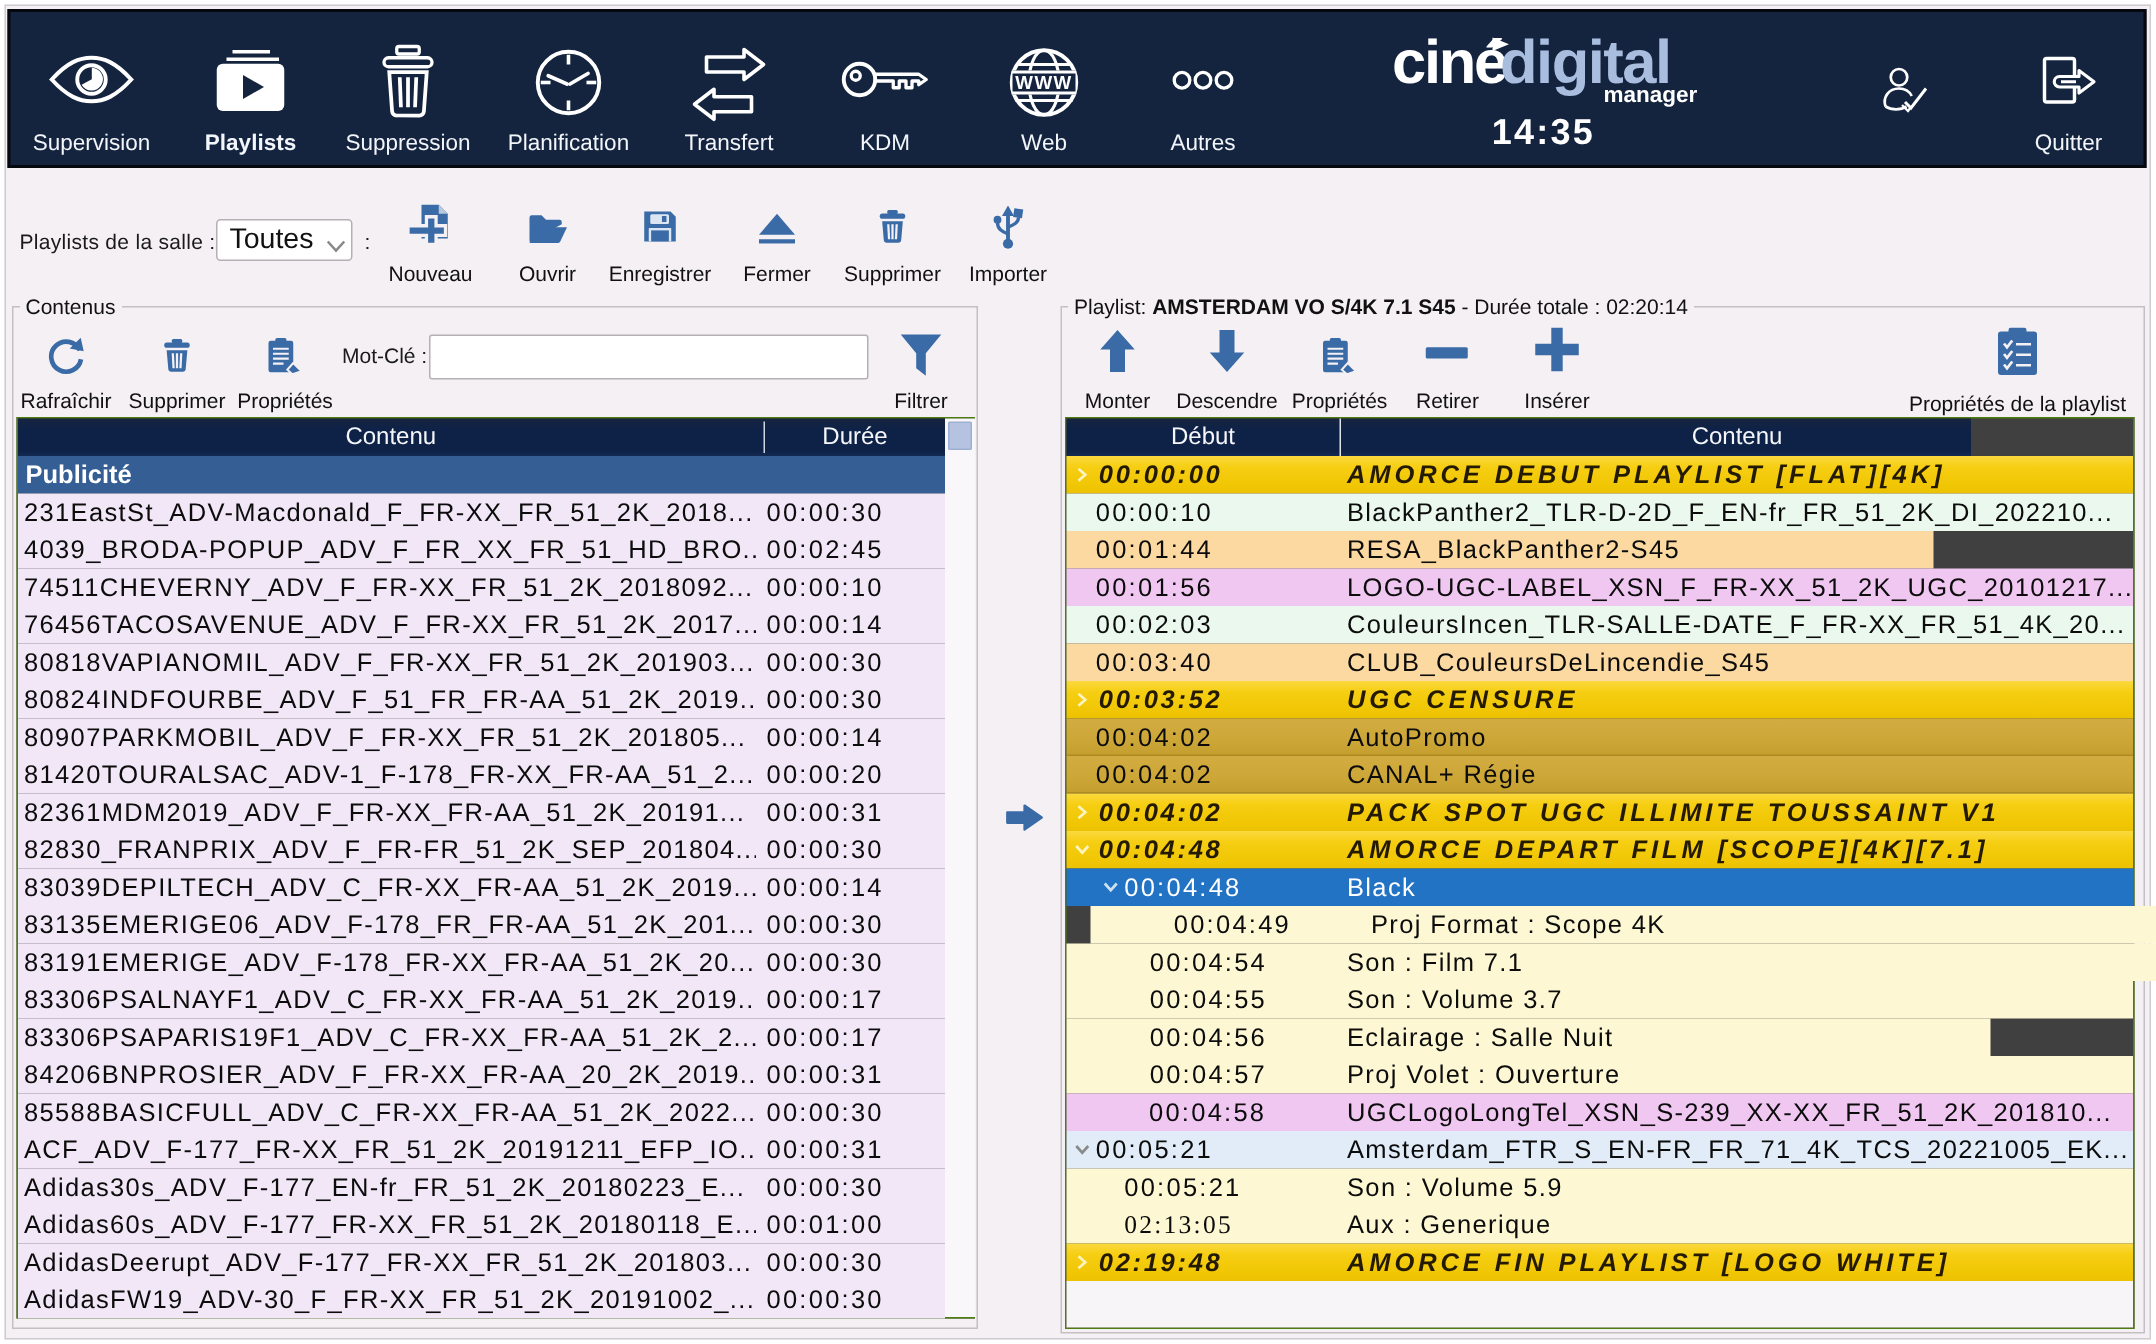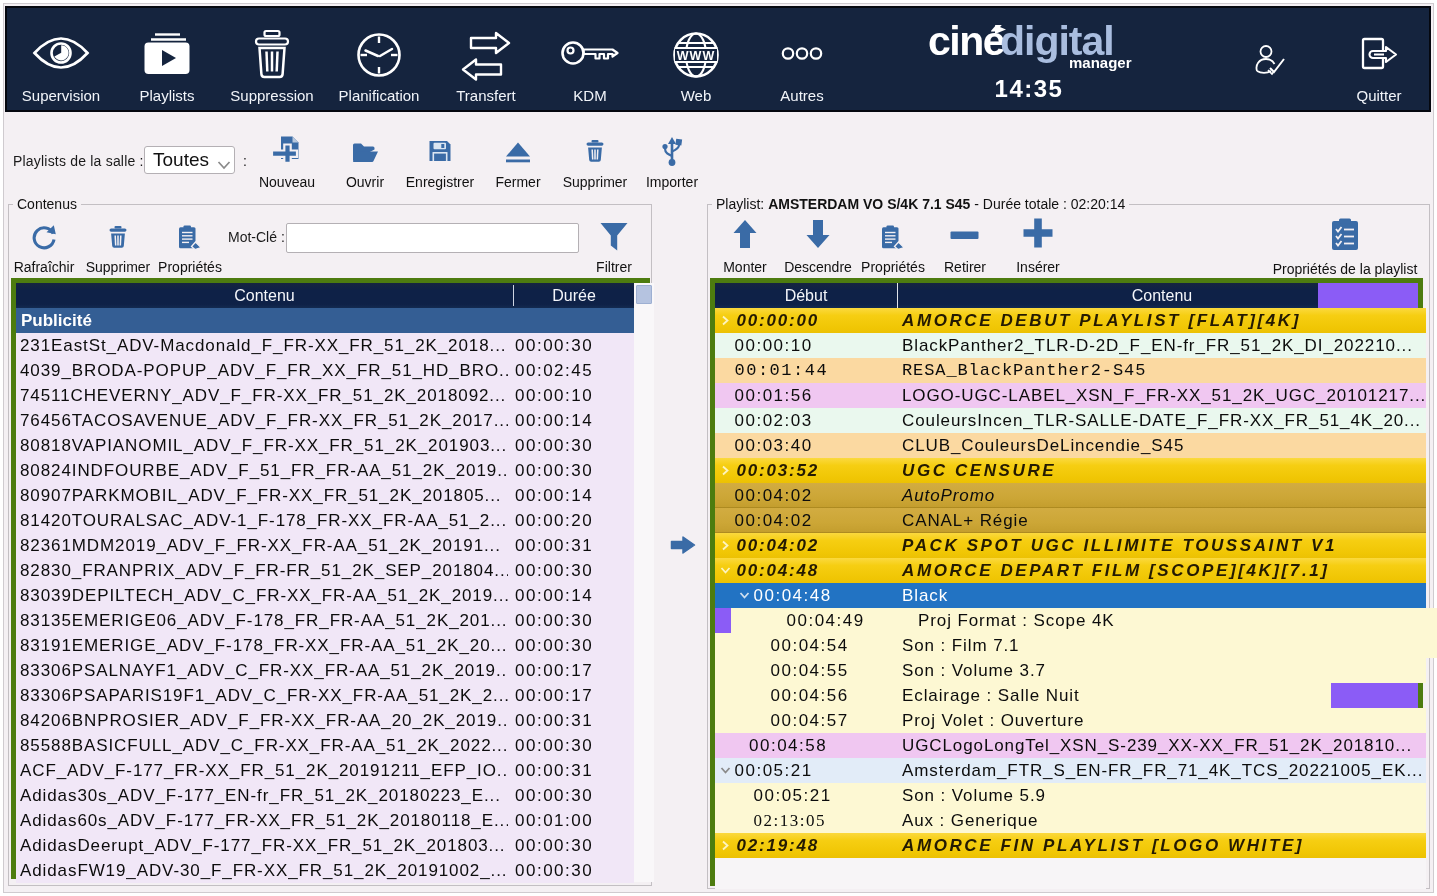--- a/index.html
+++ b/index.html
@@ -9,21 +9,21 @@
 .nv{position:absolute;top:0;height:100%;}
 .nv .lbl{position:absolute;top:79px;width:200px;left:50%;transform:translateX(-50%);text-align:center;color:#f2f5fa;font-size:15px;}
 .nv svg{position:absolute;top:20px;left:50%;transform:translateX(-50%);}
 .tlbl{position:absolute;color:#1a1a1a;font-size:14px;}
 .ticon{position:absolute;}
 .ticon .lbl{position:absolute;top:56px;left:50%;transform:translateX(-50%);text-align:center;color:#111;font-size:14px;white-space:nowrap;}
 .ticon svg{position:absolute;top:18px;left:50%;transform:translateX(-50%);}
 .blue{fill:#3a6ba6;}
 fieldset{position:absolute;border:1px solid #c3bfc3;}
 legend{font-size:14px;color:#111;padding:0 4px;margin-left:4px;}
-.tbl{position:absolute;background:#8b5cf6;border:5px solid #4d7c0f;}
+.tbl{position:absolute;background:#404040;border:1px solid #4d7c0f;}
 .thead{position:absolute;left:0;top:0;height:25px;background:linear-gradient(180deg,#16253f,#0e2147 30%,#0e2147 85%,#132a50);color:#f4f6fa;font-size:16px;}
 .th{position:absolute;top:0;height:25px;line-height:25px;text-align:center;}
 .row{position:absolute;height:25px;line-height:25px;font-size:17px;color:#0c0c0c;white-space:nowrap;}
 .row span{position:absolute;top:0;line-height:25px;}
 .lt{letter-spacing:1.5px;}
 .ls{letter-spacing:0.9px;}
 .gold .ls{letter-spacing:2.6px;}
 .gold .lt{letter-spacing:1.8px;margin-left:2px;}
 .gold{background:linear-gradient(180deg,#fbd93e,#f6ce12 30%,#f0c604 80%,#ecc103);font-weight:bold;font-style:italic;color:#241a02;}
 .bronze{background:linear-gradient(180deg,#d2ac41,#cca636 60%,#c39d2d);}
@@ -41,21 +41,21 @@
 <div id="nav">
 <div class="nv" style="left:54px;">
       <span class="lbl" style="">Supervision</span>
       <svg width="58" height="52" viewBox="0 0 58 52">
 <path d="M2.5 25 C13 13.5 21 10.5 29 10.5 C37 10.5 45 13.5 55.5 25 C45 36.5 37 39.5 29 39.5 C21 39.5 13 36.5 2.5 25 Z" stroke="#fff" stroke-width="2.7" fill="none"></path>
 <circle cx="29" cy="25" r="9.5" stroke="#fff" stroke-width="2.6" fill="none"></circle>
 <path d="M29.2 24.8 L29.2 17.2 A7.6 7.6 0 1 1 22.4 28.5 Z" fill="#fff"></path>
 </svg>
     </div>
 <div class="nv" style="left:160px;">
-      <span class="lbl" style="font-weight:normal;">Playlists</span>
+      <span class="lbl" style="font-weight:bold;">Playlists</span>
       <svg width="58" height="54" viewBox="0 0 58 54">
 <line x1="17" y1="6.5" x2="42" y2="6.5" stroke="#fff" stroke-width="2.4"></line>
 <line x1="13" y1="11.5" x2="48" y2="11.5" stroke="#fff" stroke-width="2.4"></line>
 <rect x="6.5" y="14.5" width="45" height="31.5" rx="4" fill="#fff"></rect>
 <path d="M24 22 L38 30 L24 38 Z" fill="#15243e"></path>
 </svg>
     </div>
 <div class="nv" style="left:265px;">
       <span class="lbl" style="">Suppression</span>
       <svg width="58" height="52" viewBox="0 0 58 52">
@@ -408,21 +408,21 @@
       <svg class="chev" style="left:4px;" width="13" height="13" viewBox="0 0 13 13">
         <path d="M4 2.5 L8.5 6.5 L4 10.5" stroke="#fdf4c0" stroke-width="1.8" fill="none"></path>
       </svg>
       <span class="lt" style="left:19.5px;">00:00:00</span>
       <span class="ls" style="left:187px;">AMORCE DEBUT PLAYLIST [FLAT][4K]</span>
     </div>
 <div class="row green" style="left:0;top:50px;width:711px;">
       <span class="lt" style="left:19.5px;">00:00:10</span>
       <span class="ls" style="left:187px;">BlackPanther2_TLR-D-2D_F_EN-fr_FR_51_2K_DI_202210...</span>
     </div>
-<div class="row orange" style="left:0;top:75px;width:711px;font-family:Liberation Mono, monospace;">
+<div class="row orange" style="left:0;top:75px;width:578px;">
       <span class="lt" style="left:19.5px;">00:01:44</span>
       <span class="ls" style="left:187px;">RESA_BlackPanther2-S45</span>
     </div>
 <div class="row pink" style="left:0;top:100px;width:711px;">
       <span class="lt" style="left:19.5px;">00:01:56</span>
       <span class="ls" style="left:187px;">LOGO-UGC-LABEL_XSN_F_FR-XX_51_2K_UGC_20101217...</span>
     </div>
 <div class="row green" style="left:0;top:125px;width:711px;">
       <span class="lt" style="left:19.5px;">00:02:03</span>
       <span class="ls" style="left:187px;">CouleursIncen_TLR-SALLE-DATE_F_FR-XX_FR_51_4K_20...</span>
@@ -433,21 +433,21 @@
     </div>
 <div class="row gold" style="left:0;top:175px;width:711px;">
       <svg class="chev" style="left:4px;" width="13" height="13" viewBox="0 0 13 13">
         <path d="M4 2.5 L8.5 6.5 L4 10.5" stroke="#fdf4c0" stroke-width="1.8" fill="none"></path>
       </svg>
       <span class="lt" style="left:19.5px;">00:03:52</span>
       <span class="ls" style="left:187px;">UGC CENSURE</span>
     </div>
 <div class="row bronze" style="left:0;top:200px;width:711px;box-shadow:inset 0 -1px 0 rgba(120,90,0,0.28);">
       <span class="lt" style="left:19.5px;">00:04:02</span>
-      <span class="ls" style="left:187px;font-style:italic;">AutoPromo</span>
+      <span class="ls" style="left:187px;">AutoPromo</span>
     </div>
 <div class="row bronze" style="left:0;top:225px;width:711px;box-shadow:inset 0 -1px 0 rgba(120,90,0,0.28);">
       <span class="lt" style="left:19.5px;">00:04:02</span>
       <span class="ls" style="left:187px;">CANAL+ Régie</span>
     </div>
 <div class="row gold" style="left:0;top:250px;width:711px;">
       <svg class="chev" style="left:4px;" width="13" height="13" viewBox="0 0 13 13">
         <path d="M4 2.5 L8.5 6.5 L4 10.5" stroke="#fdf4c0" stroke-width="1.8" fill="none"></path>
       </svg>
       <span class="lt" style="left:19.5px;">00:04:02</span>
@@ -481,21 +481,21 @@
     </div>
 <div class="row yellow" style="left:0;top:400px;width:616px;">
       <span class="lt" style="left:55.5px;">00:04:56</span>
       <span class="ls" style="left:187px;">Eclairage : Salle Nuit</span>
     </div>
 <div class="row yellow" style="left:0;top:425px;width:711px;">
       <span class="lt" style="left:55.5px;">00:04:57</span>
       <span class="ls" style="left:187px;">Proj Volet : Ouverture</span>
     </div>
 <div class="row pink" style="left:0;top:450px;width:711px;">
-      <span class="lt" style="left:34px;">00:04:58</span>
+      <span class="lt" style="left:55px;">00:04:58</span>
       <span class="ls" style="left:187px;">UGCLogoLongTel_XSN_S-239_XX-XX_FR_51_2K_201810...</span>
     </div>
 <div class="row pblue" style="left:0;top:475px;width:711px;">
       <svg class="chev" style="left:4px;" width="13" height="13" viewBox="0 0 13 13">
         <path d="M2.5 4 L6.5 8.5 L10.5 4" stroke="#8a8a8a" stroke-width="1.8" fill="none"></path>
       </svg>
       <span class="lt" style="left:19.5px;">00:05:21</span>
       <span class="ls" style="left:187px;">Amsterdam_FTR_S_EN-FR_FR_71_4K_TCS_20221005_EK...</span>
     </div>
 <div class="row yellow" style="left:0;top:500px;width:711px;">

